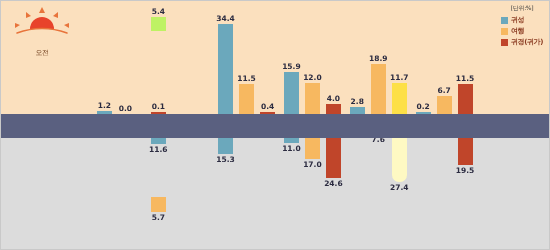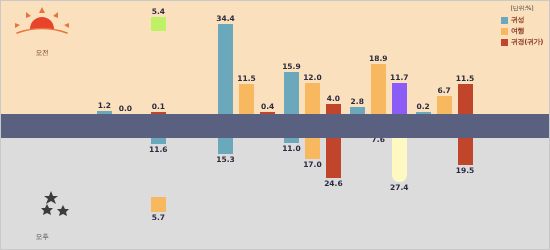--- a/index.html
+++ b/index.html
@@ -92,29 +92,20 @@
       <path d="M6 26 q25 -9 50 0" stroke="#E8743B" stroke-width="1.6" fill="none" stroke-linecap="round"></path>
       <polygon points="31,0 34,6 28,6" fill="#E8743B"></polygon>
       <polygon points="15,5 20,9 15,11" fill="#E8743B"></polygon>
       <polygon points="47,5 47,11 42,9" fill="#E8743B"></polygon>
       <polygon points="4,16 9,18 4,21" fill="#E8743B"></polygon>
       <polygon points="58,16 58,21 53,18" fill="#E8743B"></polygon>
     </svg>
     <div class="daypart-cap">오전</div>
   </div>
 
-  <div class="daypart daypart-pm">
-    <svg width="62" height="40" viewBox="0 0 62 40">
-      <path d="M30 2 a18 18 0 1 0 0 36 a14 14 0 1 1 0 -36z" fill="#3C3C3C"></path>
-      <polygon points="40,4 42,9 47,9 43,12 45,17 40,14 35,17 37,12 33,9 38,9" fill="#3C3C3C"></polygon>
-      <polygon points="36,17 38,21 42,21 39,24 40,28 36,26 32,28 33,24 30,21 34,21" fill="#3C3C3C"></polygon>
-      <polygon points="52,18 54,22 58,22 55,25 56,29 52,27 48,29 49,25 46,22 50,22" fill="#3C3C3C"></polygon>
-    </svg>
-    <div class="daypart-cap">오후</div>
-  </div>
 
   <div class="plot" id="plot">
       <div class="group" style="left: 0px; width: 65.8333px;">
         <div class="bar-slot">
           <div class="bar bar-up" style="background: rgb(107, 168, 188); height: 3.144px;">
             <span class="val val-up">1.2</span>
           </div>
           <div class="bar bar-dn" style="background: rgb(107, 168, 188); height: 2.096px;">
             <span class="val val-dn">0.8</span>
           </div>
@@ -233,21 +224,21 @@
         </div>
         <div class="bar-slot">
           <div class="bar bar-up" style="background: rgb(247, 184, 96); height: 49.518px;">
             <span class="val val-up">18.9</span>
           </div>
           <div class="bar bar-dn" style="background: rgb(247, 184, 96); height: 19.912px;">
             <span class="val val-dn">7.6</span>
           </div>
         </div>
         <div class="bar-slot">
-          <div class="bar bar-up" style="background: #8b5cf6; height: 30.654px;">
+          <div class="bar bar-up" style="background: #fde047; height: 30.654px;">
             <span class="val val-up">11.7</span>
           </div>
           <div class="bar bar-dn" style="background: #fef9c3; height: 68px; border-radius: 7px;">
             <span class="val val-dn">27.4</span>
           </div>
         </div>
       </div>
       <div class="cat" style="left: 263.333px; width: 65.8333px;">
         <div class="cat-date">2월 17일(토)</div>
         <div class="cat-name">연휴</div>

